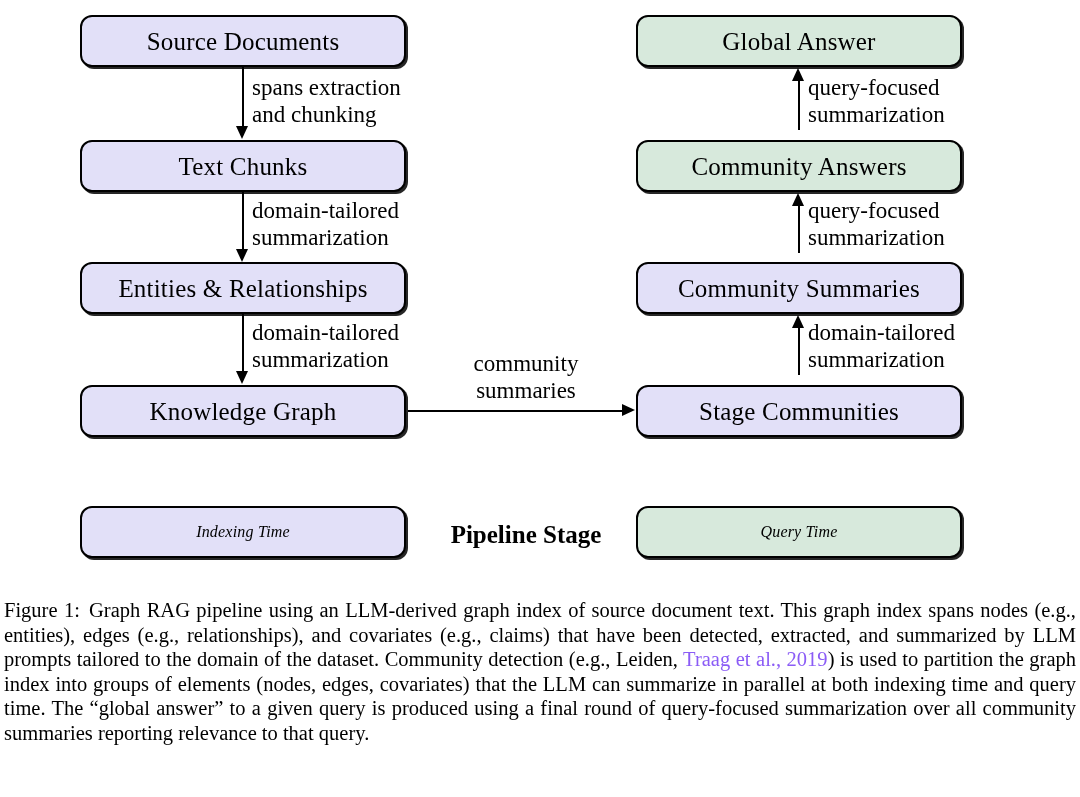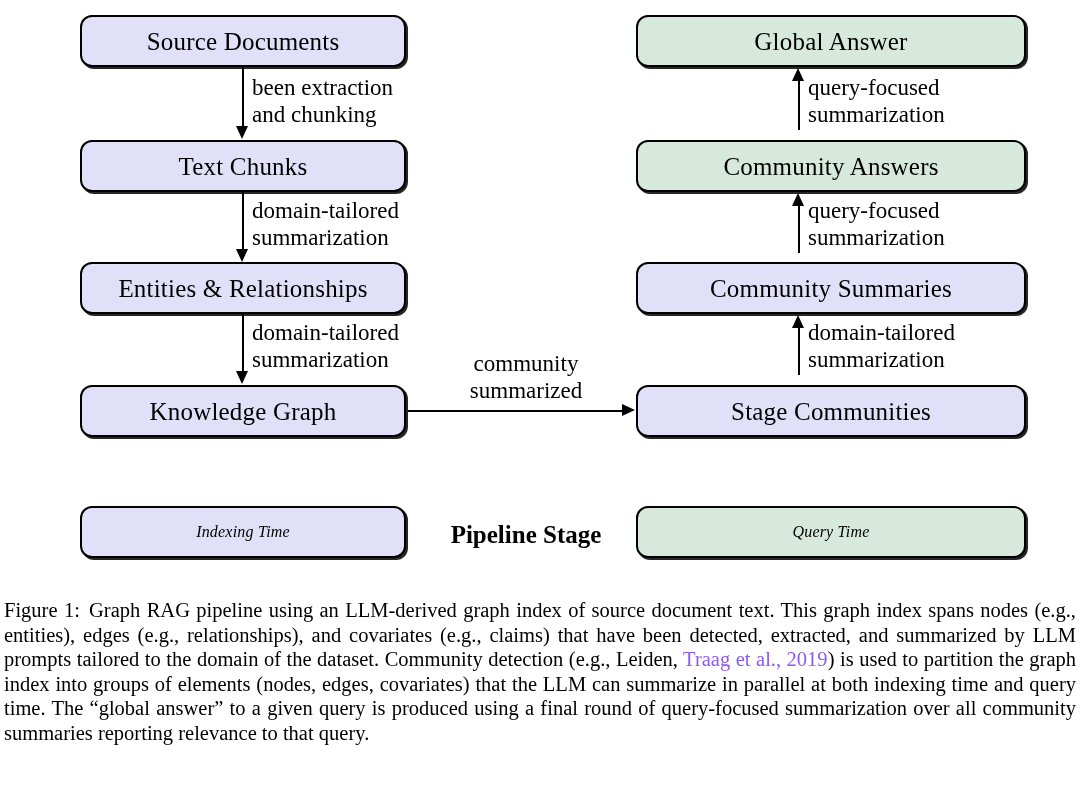--- a/index.html
+++ b/index.html
@@ -47,21 +47,21 @@
   .node.indexing { background: #e2e0f8; }
   .node.query    { background: #d7e9dc; }
 
   .node.legend-chip {
     font-style: italic;
     font-size: 16px;
   }
 
   
   .col-left  { left: 80px;  width: 326px; height: 52px; }
-  .col-right { left: 636px; width: 390px; height: 52px; }
+  .col-right { left: 636px; width: 326px; height: 52px; }
 
   .row-1 { top: 15px; }
   .row-2 { top: 140px; }
   .row-3 { top: 262px; }
   .row-4 { top: 385px; }
   .row-legend { top: 506px; }
 
   
   .vline {
     position: absolute;
@@ -130,21 +130,21 @@
 
 <div id="page">
 
   <div id="diagram">
 
     <div class="node indexing col-left row-1">Source Documents</div>
 
     <div class="vline" style="left:242px; top:67px; height:63px;"></div>
     <div class="arrowhead down" style="left:236px; top:126px;"></div>
     <div class="edge-label" style="left:252px; top:74px;">
-      <div>been extraction</div>
+      <div>spans extraction</div>
       <div>and chunking</div>
     </div>
 
     <div class="node indexing col-left row-2">Text Chunks</div>
 
     <div class="vline" style="left:242px; top:192px; height:61px;"></div>
     <div class="arrowhead down" style="left:236px; top:249px;"></div>
     <div class="edge-label" style="left:252px; top:197px;">
       <div>domain-tailored</div>
       <div>summarization</div>
@@ -158,21 +158,21 @@
       <div>domain-tailored</div>
       <div>summarization</div>
     </div>
 
     <div class="node indexing col-left row-4">Knowledge Graph</div>
 
     <div class="hline" style="left:408px; top:410px; width:216px;"></div>
     <div class="arrowhead right" style="left:622px; top:404px;"></div>
     <div class="edge-label centered" style="left:441px; top:350px; width:170px;">
       <div>community</div>
-      <div>summarized</div>
+      <div>summaries</div>
     </div>
 
     <div class="node query col-right row-1">Global Answer</div>
 
     <div class="vline" style="left:798px; top:80px; height:50px;"></div>
     <div class="arrowhead up" style="left:792px; top:68px;"></div>
     <div class="edge-label" style="left:808px; top:74px;">
       <div>query-focused</div>
       <div>summarization</div>
     </div>

